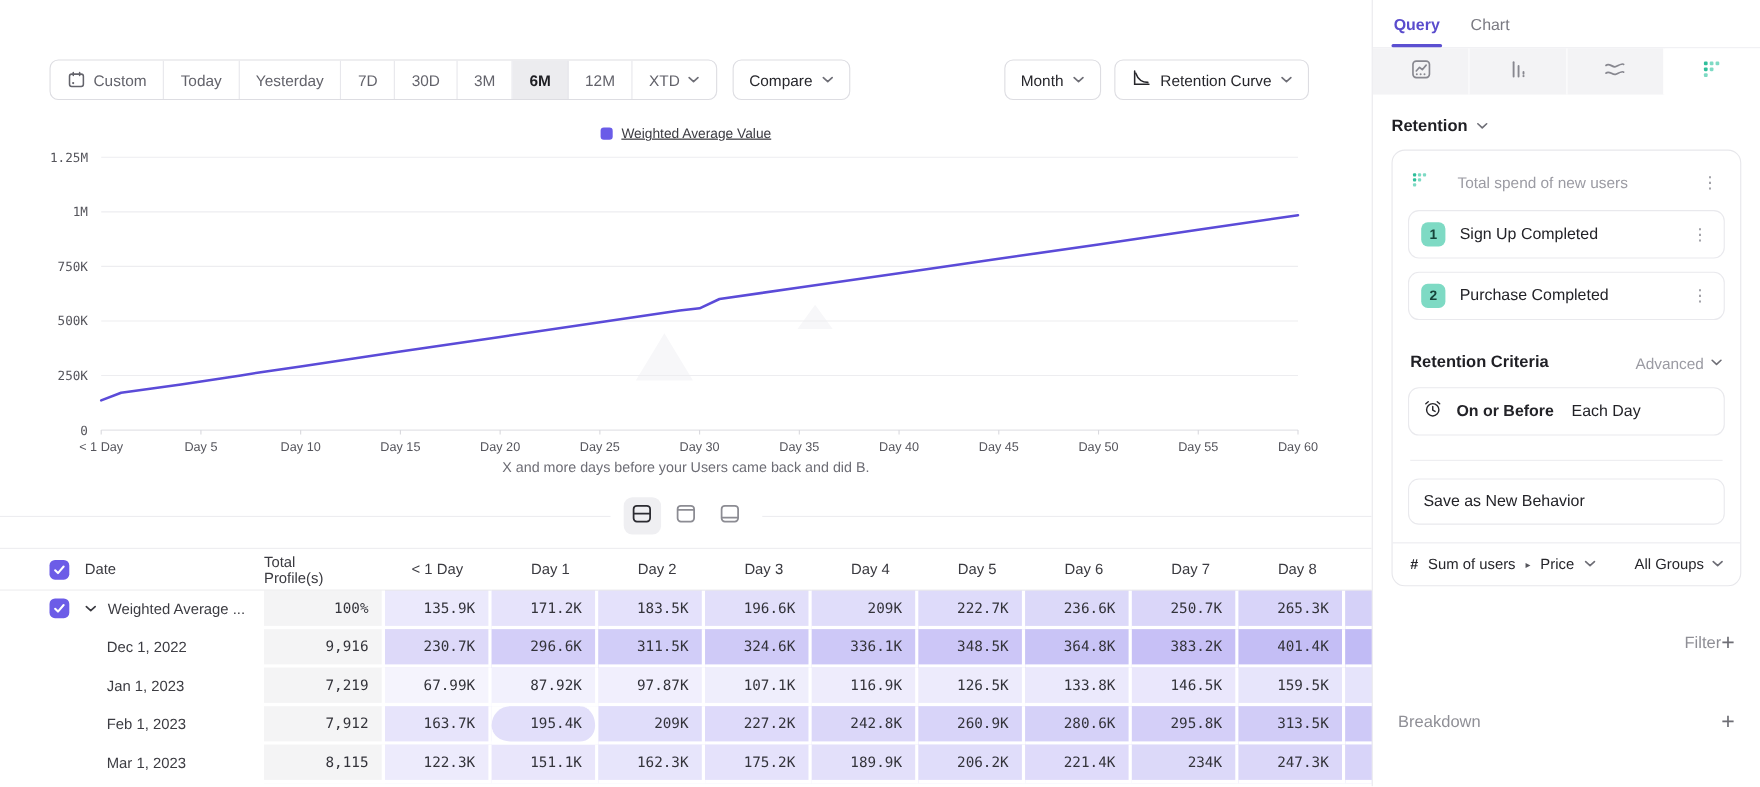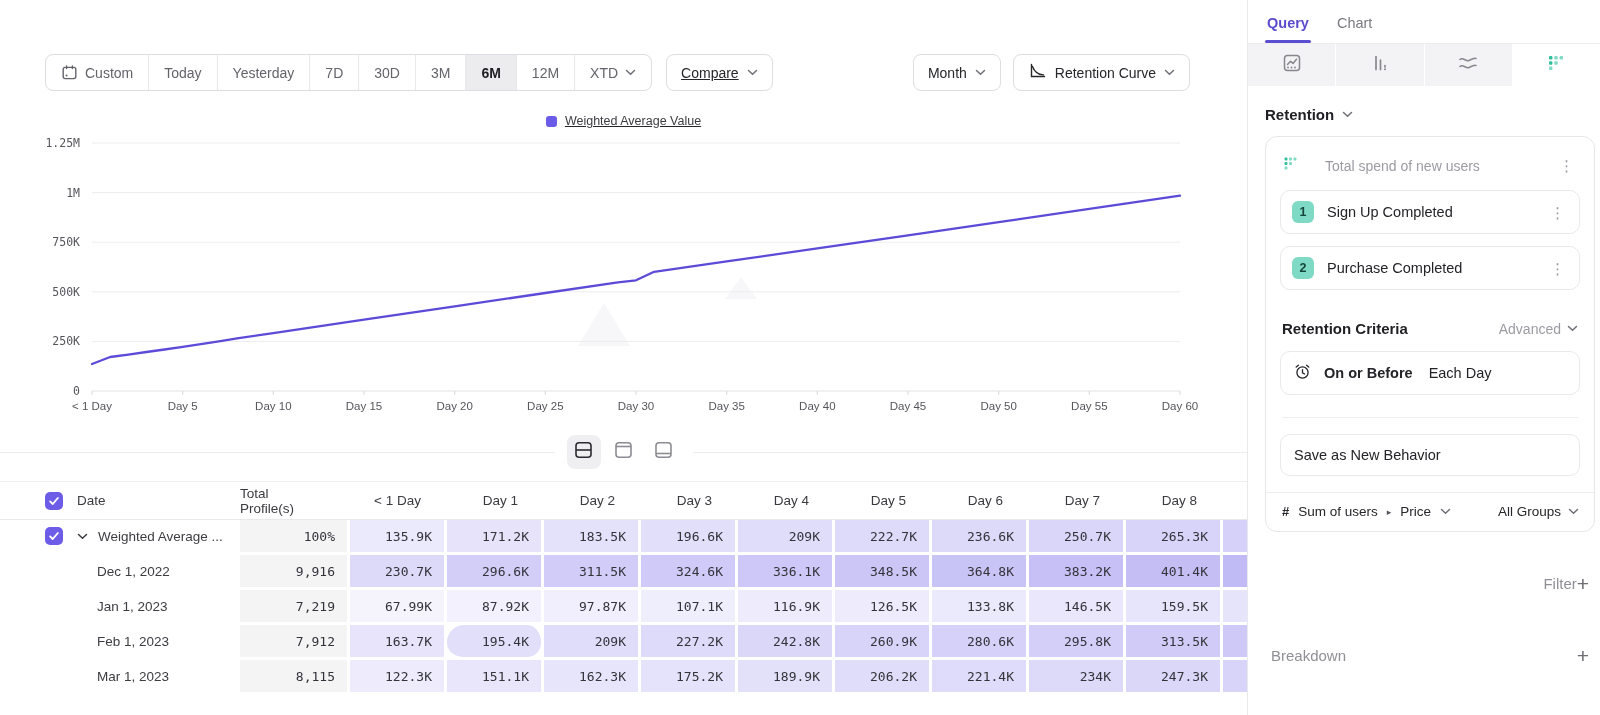--- a/index.html
+++ b/index.html
@@ -9,21 +9,21 @@
   .main { width:1247px; height:715px; overflow:hidden; position:relative; }
   .sidebar { width:353px; height:715px; border-left:1px solid #e9e9ed; }
 
   
   .toolbar { display:flex; align-items:center; margin:54px 57px 0 45px; height:37px; }
   .seg { display:flex; align-items:stretch; border:1px solid #dddde2; border-radius:8px; height:37px; background:#fff; overflow:hidden; }
   .seg-btn { display:flex; align-items:center; gap:7px; padding:0 15px; font-size:14px; color:#63636b; cursor:pointer; border-right:1px solid #e7e7ec; white-space:nowrap; }
   .seg-btn:last-child { border-right:none; }
   .seg-btn.active { background:#ececef; color:#1e1e23; font-weight:bold; }
   .btn { display:flex; align-items:center; gap:8px; border:1px solid #dddde2; border-radius:8px; height:37px; padding:0 14px; font-size:14px; color:#26262b; background:#fff; cursor:pointer; white-space:nowrap; }
-  .compare { margin-left:14px;text-decoration:underline; }
+  .compare { margin-left:14px; }
   .tb-spacer { flex:1; }
   .month { margin-right:12px; }
   .chev svg { display:block; }
 
   
   .legend { display:flex; align-items:center; justify-content:center; gap:8px; margin-top:22px; height:16px;text-decoration:underline; }
   .legend-swatch { width:11px; height:11px; border-radius:3px; }
   .legend-label { font-size:12.5px; color:#3c3c42; }
   .chart-wrap { position:relative; width:1247px; height:284px; margin-top:2px; }
   .chart-wrap svg { position:absolute; left:0; top:0; }
@@ -50,21 +50,21 @@
 
   
   .tabbar { display:flex; gap:28px; padding:0 0 0 19px; height:44px; align-items:flex-end; border-bottom:1px solid #ececef; }
   .tab { font-size:14.5px; padding-bottom:12px; color:#7a7a82; cursor:pointer; position:relative; }
   .tab.active { color:#5a4ccd; font-weight:bold; }
   .tab.active::after { content:""; position:absolute; left:-2px; right:-2px; bottom:0; height:3px; border-radius:2px; background:#5b4fd1; }
   .icon-tabs { display:flex; height:42px; }
   .icon-tab { flex:1; display:flex; align-items:center; justify-content:center; background:#f3f3f5; border-right:1px solid #fff; cursor:pointer; }
   .icon-tab:last-child { border-right:none; }
   .icon-tab.active { background:#fff; }
-  .sb-content { padding:20px 5px 0 17px; }
+  .sb-content { padding:20px 17px 0 17px; }
   .sb-title { display:flex; align-items:center; gap:8px; font-size:15px; font-weight:bold; color:#1f1f24; cursor:pointer; }
   .card { margin-top:13px; border:1px solid #e7e7eb; border-radius:12px; }
   .card-inner { padding:14px 14px 16px 14px; }
   .card-head { display:flex; align-items:center; gap:26px; padding:4px 2px 14px 2px; }
   .card-head-label { flex:1; font-size:14px; color:#9b9ba3; }
   .kebab { color:#95959d; font-size:15px; line-height:1; cursor:pointer; padding:2px 4px; }
   .step { display:flex; align-items:center; gap:13px; border:1px solid #e9e9ed; border-radius:10px; height:44px; padding:0 10px 0 11px; margin-bottom:12px; background:#fff; cursor:pointer; }
   .badge { width:22px; height:22px; border-radius:6px; display:flex; align-items:center; justify-content:center; font-size:12.5px; font-weight:bold; color:#17443a; flex:none; }
   .step-label { flex:1; font-size:14.5px; color:#232328; font-weight:500; }
   .crit-head { display:flex; align-items:center; margin:30px 2px 14px 2px; }
@@ -213,20 +213,21 @@
           <line x1="998.6666666666666" y1="260" x2="998.6666666666666" y2="264" stroke="#d9d9de" stroke-width="1"></line>
           <text x="998.6666666666666" y="279" text-anchor="middle" font-family="Liberation Sans, sans-serif" font-size="11.5" fill="#55555c">Day 50</text>
           <line x1="1089.3333333333335" y1="260" x2="1089.3333333333335" y2="264" stroke="#d9d9de" stroke-width="1"></line>
           <text x="1089.3333333333335" y="279" text-anchor="middle" font-family="Liberation Sans, sans-serif" font-size="11.5" fill="#55555c">Day 55</text>
           <line x1="1180" y1="260" x2="1180" y2="264" stroke="#d9d9de" stroke-width="1"></line>
           <text x="1180" y="279" text-anchor="middle" font-family="Liberation Sans, sans-serif" font-size="11.5" fill="#55555c">Day 60</text>
           <polyline points="92.0,233.0 110.1,226.0 128.3,223.6 146.4,221.0 164.5,218.5 182.7,215.8 200.8,213.1 218.9,210.3 237.1,207.4 273.3,202.1 364.0,188.6 454.7,175.3 545.3,162.0 617.9,151.3 636.0,149.3 654.1,140.8 726.7,130.4 817.3,117.4 908.0,104.3 998.7,91.2 1089.3,77.9 1180.0,64.6" fill="none" stroke="#5b4bd8" stroke-width="2.3" stroke-linejoin="round" stroke-linecap="round"></polyline>
         </svg>
       </div>
 
+    <div class="caption">X and more days before your Users came back and did B.</div>
 
     <div class="toggle-band">
       <div class="rule"></div>
       <div class="toggle-group" id="toggle-group">
           <div class="toggle-btn active">
             <span><svg width="21" height="20" viewBox="0 0 21 20" fill="none" stroke="#2b2b31" stroke-width="1.6">
                 <rect x="3" y="2.8" width="15" height="14.4" rx="3"></rect>
                 <line x1="3" y1="10" x2="18" y2="10"></line>
               </svg></span>
           </div>

